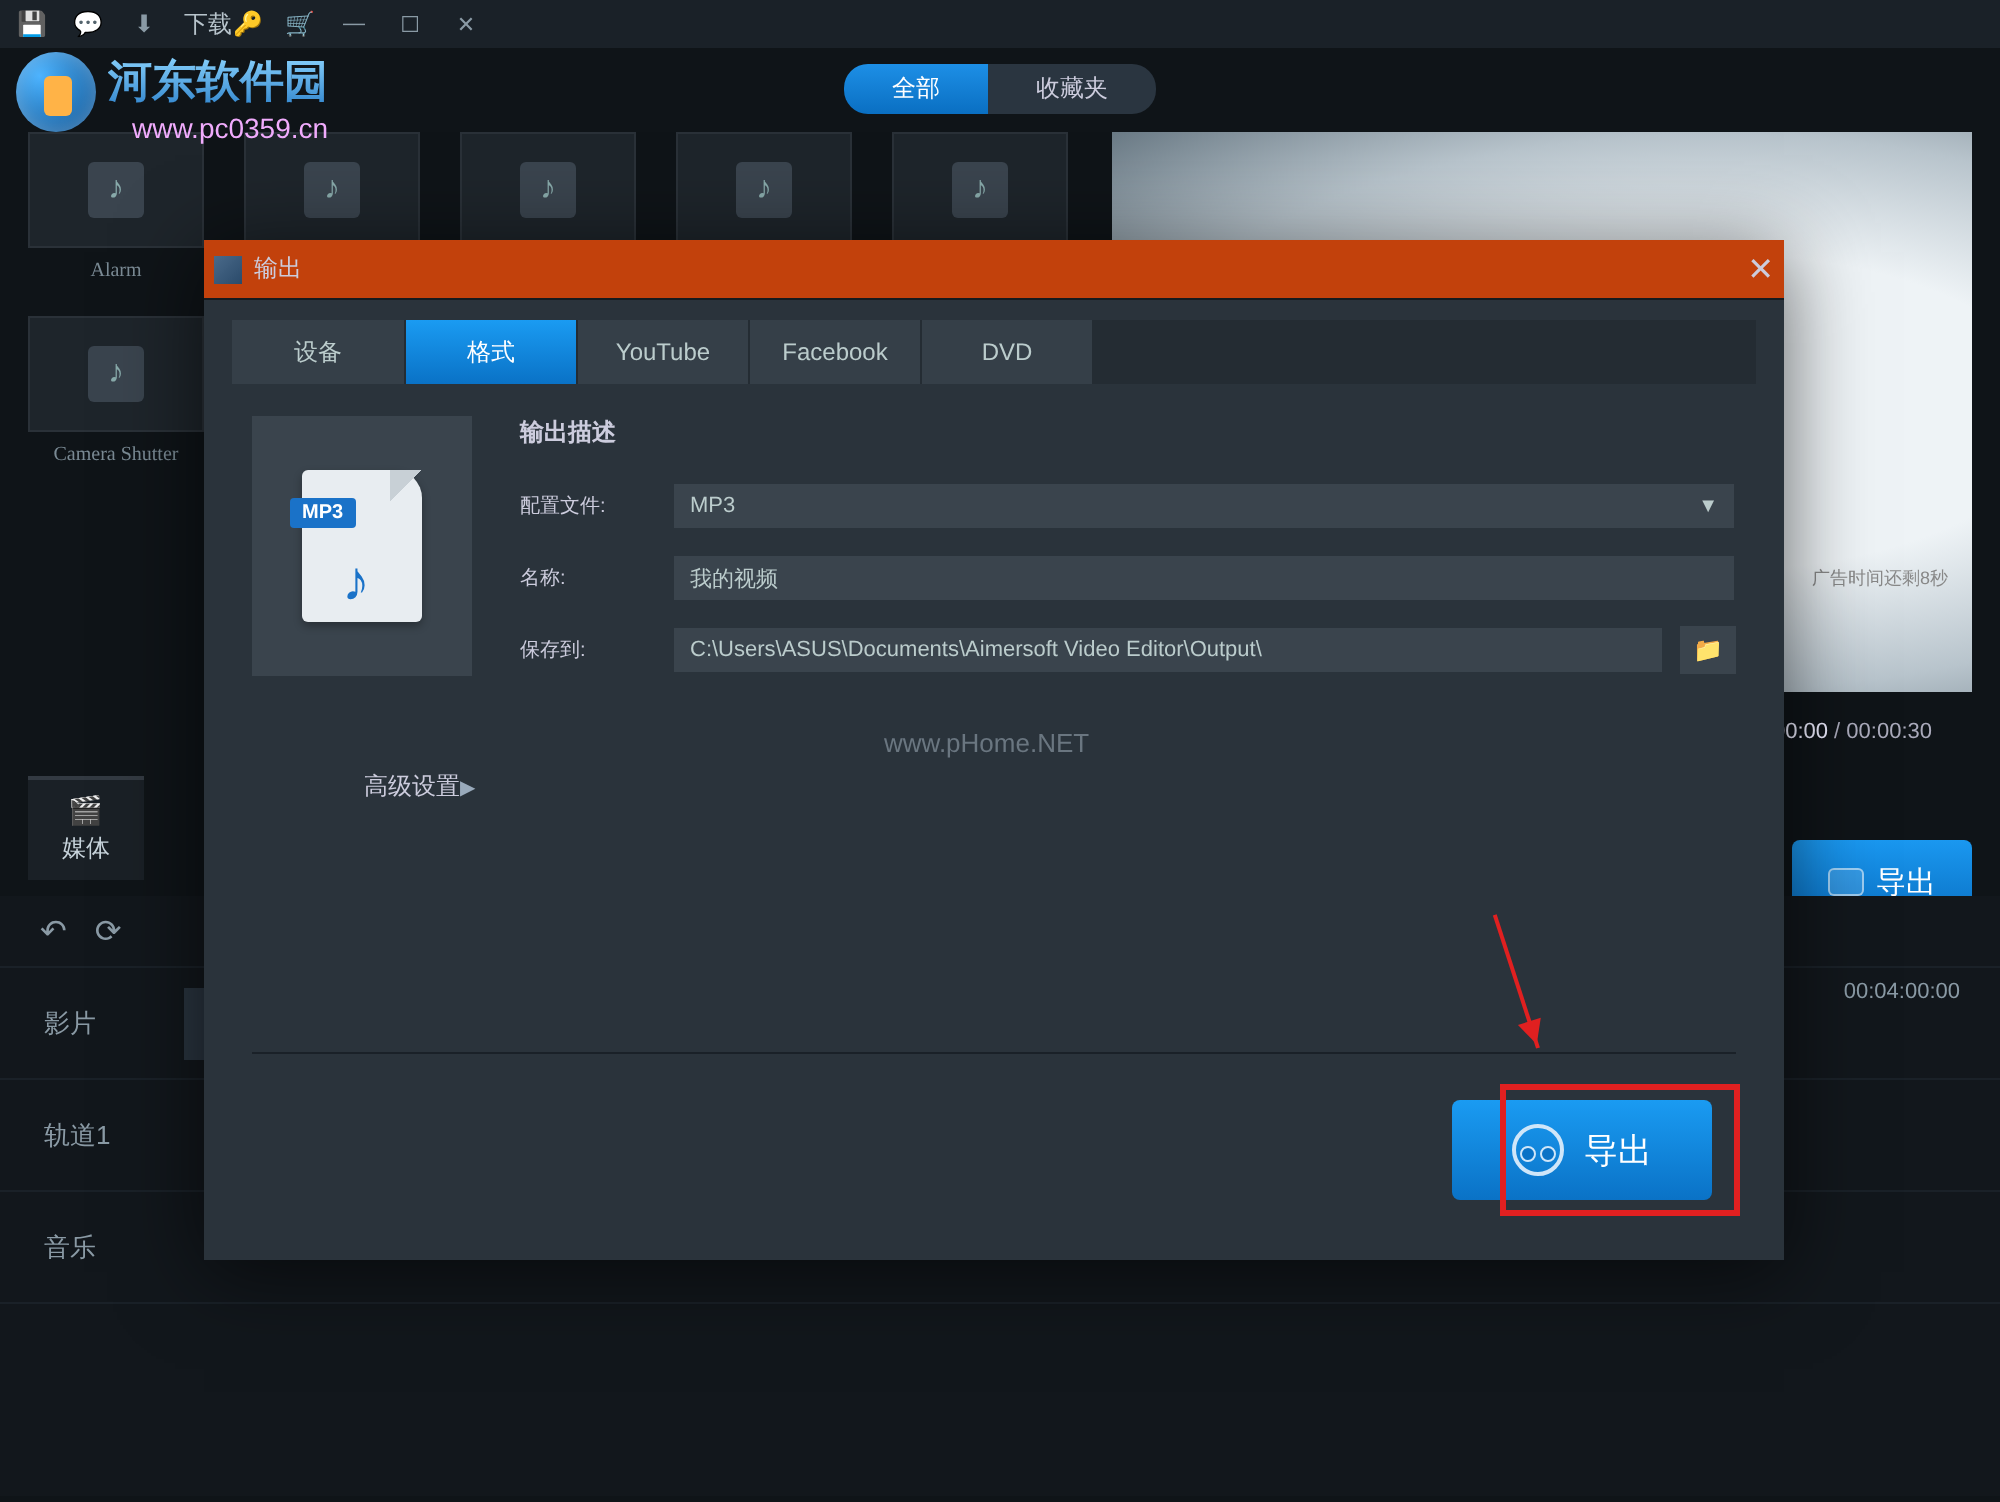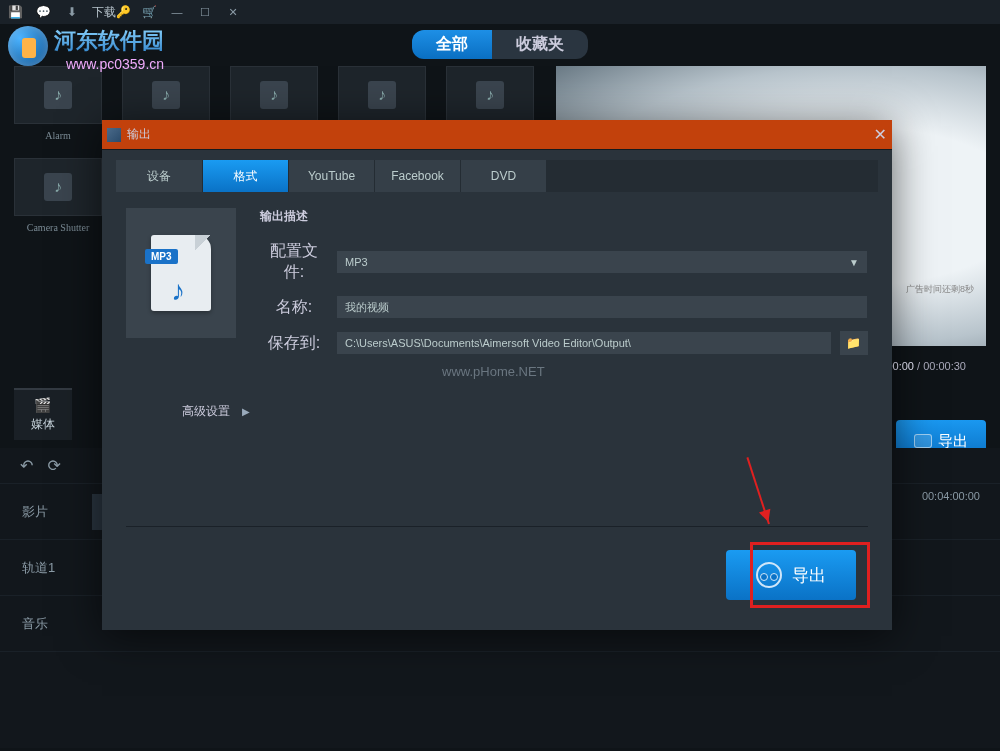--- a/index.html
+++ b/index.html
@@ -15,21 +15,21 @@
 
 
 .logo-overlay { position: absolute; left: 4px; top: 18px; width: 180px; height: 60px; z-index: 100; }
 .logo-overlay .logo-circ { width: 40px; height: 40px; border-radius: 50%; background: radial-gradient(circle at 30% 30%, #4bb3ff, #0a4d8c); position: absolute; left: 4px; top: 8px; box-shadow: inset 0 0 10px rgba(255,255,255,.3); }
 .logo-overlay .logo-circ::before { content: ""; position: absolute; width: 14px; height: 20px; background: #ffb347; left: 14px; top: 12px; border-radius: 3px; }
 .logo-overlay .logo-text { position: absolute; left: 50px; top: 8px; font-size: 22px; font-weight: bold; color: #fff; background: linear-gradient(#8ed6ff,#2a7fc9); -webkit-background-clip: text; -webkit-text-fill-color: transparent; }
 .logo-overlay .logo-url { position: absolute; left: 62px; top: 38px; font-size: 14px; color: #f0abfc; font-family: Arial; }
 
 
 .top-tabs { height: 40px; display: flex; align-items: center; justify-content: center; gap: 0; }
-.top-tab { padding: 4px 24px; font-size: 16px; color: #ccd; background: #2a3540; border-radius: 12px 0 0 12px; cursor: pointer; font-weight: bold; }
+.top-tab { padding: 4px 24px; font-size: 12px; color: #ccd; background: #2a3540; border-radius: 12px 0 0 12px; cursor: pointer; }
 .top-tab.active { background: linear-gradient(#1d8fe6,#0a6fc2); color: #fff; }
 .top-tab:last-child { border-radius: 0 12px 12px 0; }
 
 
 .media-strip { position: absolute; top: 66px; left: 14px; width: 520px; display: flex; flex-wrap: wrap; gap: 12px 20px; }
 .thumb { width: 88px; height: 80px; display: flex; flex-direction: column; align-items: center; gap: 6px; }
 .thumb-box { width: 88px; height: 58px; background: #1e252b; border: 1px solid #2a3138; display: flex; align-items: center; justify-content: center; position: relative; }
 .thumb-box .note { width: 28px; height: 28px; background: #3a444e; border-radius: 3px; display: flex; align-items: center; justify-content: center; color: #8aa; font-size: 16px; }
 .thumb-label { font-size: 10px; color: #7a8a94; font-family: Liberation Serif, serif; }
 
@@ -70,26 +70,26 @@
 .fmt-preview { width: 110px; height: 130px; background: #3a444d; display: flex; align-items: center; justify-content: center; }
 .file-icon { width: 60px; height: 76px; background: #e8edf1; border-radius: 3px 14px 3px 3px; position: relative; box-shadow: 0 2px 4px rgba(0,0,0,.3); }
 .file-icon::before { content: ""; position: absolute; right: 0; top: 0; width: 16px; height: 16px; background: linear-gradient(135deg,#c8d0d6 50%, transparent 50%); }
 .file-icon .badge { position: absolute; left: -6px; top: 14px; background: #1a72c8; color: #fff; font-size: 10px; font-weight: bold; padding: 2px 6px; border-radius: 2px; }
 .file-icon .note-ico { position: absolute; left: 20px; top: 40px; width: 24px; height: 28px; }
 .file-icon .note-ico::before { content: "♪"; font-size: 28px; color: #1a72c8; }
 
 .form-col { flex: 1; }
 .form-title { font-size: 12px; color: #ccd; font-weight: bold; margin-bottom: 16px; }
 .form-row { display: flex; align-items: center; gap: 8px; margin-bottom: 12px; }
-.form-label { width: 68px; text-align: center; font-size: 16px; color: #ccd; }
+.form-label { width: 68px; text-align: left; font-size: 10px; color: #ccd; }
 .form-select, .form-input { flex: 1; height: 24px; background: #3a444d; border: 1px solid #2a333b; color: #bcc; font-size: 11px; padding: 0 8px; display: flex; align-items: center; position: relative; }
 .form-select .caret { margin-left: auto; font-size: 10px; }
 .folder-btn { width: 28px; height: 24px; background: #3a444d; display: flex; align-items: center; justify-content: center; color: #9ab; font-size: 12px; }
 
-.adv-row { display: flex; align-items: center; gap: 12px; padding: 20px 24px 0 80px; color: #ccd; font-size: 12px; }
+.adv-row { display: flex; align-items: center; gap: 0; padding: 20px 24px 0 80px; color: #ccd; font-size: 12px; }
 .adv-caret { font-size: 10px; color: #9ab; }
 
 .watermark { position: absolute; left: 340px; top: 244px; color: #6a7680; font-size: 13px; font-family: Arial; }
 
 .dlg-hr { position: absolute; left: 24px; right: 24px; top: 406px; height: 1px; background: #1a2128; }
 
 .dlg-export-btn { position: absolute; right: 36px; bottom: 30px; width: 130px; height: 50px; background: linear-gradient(#1a9bf2,#0a72c6); border-radius: 4px; display: flex; align-items: center; justify-content: center; gap: 10px; color: #fff; font-size: 17px; cursor: pointer; }
 .reel-icon { width: 26px; height: 26px; border: 2px solid #cfe6f9; border-radius: 50%; position: relative; }
 .reel-icon::before, .reel-icon::after { content: ""; position: absolute; width: 6px; height: 6px; border-radius: 50%; background: #0a72c6; border: 1px solid #cfe6f9; }
 .reel-icon::before { left: 2px; top: 9px; }

